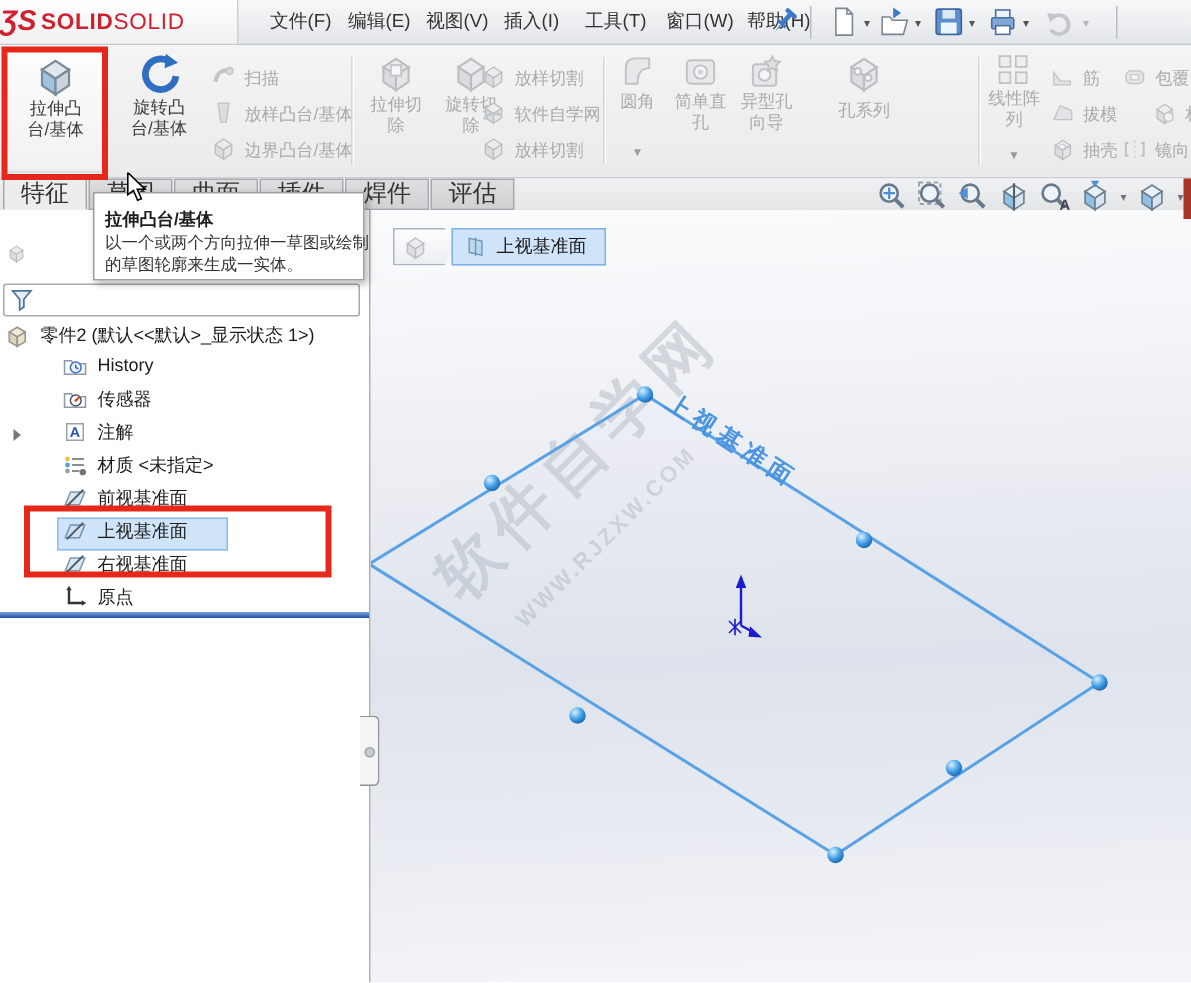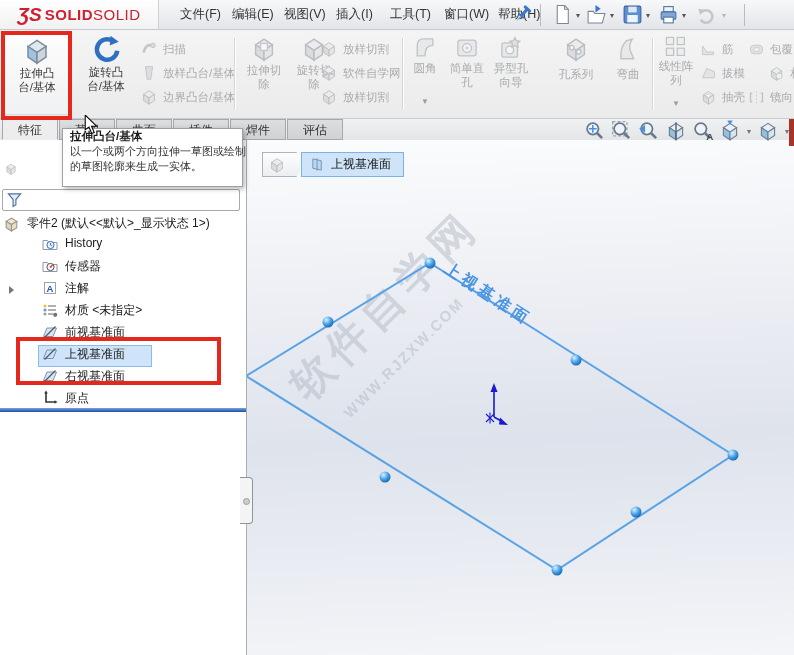--- a/index.html
+++ b/index.html
@@ -3,43 +3,43 @@
 <meta charset="utf-8">
 <style>
   html,body{margin:0;padding:0}
   #root{position:relative;width:794px;height:655px;overflow:hidden;background:#fff;
         font-family:"Liberation Sans","DejaVu Sans",sans-serif;font-size:12px;color:#222}
   .abs{position:absolute}
   
   .menubar{position:absolute;left:0;top:0;width:794px;height:30px;
            background:linear-gradient(#f7f8f9,#e2e5e9);border-bottom:1px solid #c6c9cd;box-sizing:border-box}
   .logo{position:absolute;left:0;top:0;width:158px;height:29px;background:linear-gradient(#ffffff,#f1f1f3);
-        border-right:1px solid #cdd0d4;display:flex;align-items:center;justify-content:center;gap:3px;color:#cf2030}
+        border-right:1px solid #cdd0d4;display:flex;align-items:center;justify-content:flex-start;gap:3px;color:#cf2030}
   .logo .mark{font-style:italic;font-weight:bold;font-size:19px}
   .logo .bold{font-weight:bold;font-size:15px;letter-spacing:.5px}
   .logo .light{font-weight:normal;font-size:15px;letter-spacing:.5px}
   .menu-item{position:absolute;top:0;height:29px;line-height:29px;font-size:12.5px;color:#333;padding:0 4px}
   .qsep{position:absolute;top:4px;width:1px;height:22px;background:#b9bdc2}
   .caret{position:absolute;top:11px;font-size:8px;color:#555}
   .qicon{position:absolute;top:4px;width:21px;height:21px}
   
   .ribbon{position:absolute;left:0;top:30px;width:794px;height:89px;
           background:linear-gradient(#f4f4f4,#ebebeb);border-bottom:1px solid #cmd;border-bottom:1px solid #c9ccd0;box-sizing:border-box}
   .rbtn{position:absolute;top:3px;height:82px;text-align:center}
   .rbtn .bico{display:block;margin:2px auto 0}
   .rbtn .lbl{font-size:11.5px;line-height:14px;color:#3c3c3c;white-space:nowrap}
   .rbtn.dis .lbl{color:#a9abad}
   .rbtn.hot{border:1px solid #d8dce0;background:linear-gradient(#fdfdfd,#f0f1f2);box-sizing:border-box}
-  .rrow{position:absolute;height:22px;display:flex;align-items:center;gap:5px}
+  .rrow{position:absolute;height:22px;display:flex;align-items:flex-end;gap:5px}
   .rrow .rlbl{font-size:11.5px;color:#a9abad;white-space:nowrap}
   .rsep{position:absolute;top:8px;height:72px;width:1px;background:#d6d6d6;box-shadow:1px 0 0 #fff}
   .dcaret{position:absolute;font-size:8px;color:#9a9c9e}
   
   .tabstrip{position:absolute;left:0;top:119px;width:794px;height:21px;background:linear-gradient(#f0f1f2,#e3e5e7)}
-  .tab{position:absolute;top:0;width:56px;height:21px;line-height:20px;text-align:center;font-size:12px;color:#333;
+  .tab{position:absolute;top:0;width:56px;height:21px;line-height:20px;text-align:center;font-size:16px;color:#333;
        background:linear-gradient(#dddee0,#cfd1d3);border:1px solid #a6a9ac;box-sizing:border-box}
   .tab.active{background:#ededee;border-bottom:1px solid #ededee}
   
   .panel{position:absolute;left:0;top:140px;width:247px;height:515px;background:#fff;border-right:1px solid #a9aeb4;box-sizing:border-box}
   .filterbar{position:absolute;left:2px;top:189px;width:238px;height:22px;background:#fff;border:1px solid #a8a8a8;border-radius:2px;box-sizing:border-box}
   .tree-row{position:absolute;display:flex;align-items:flex-start;gap:7px;height:20px}
   .tree-row .tlabel{font-size:12px;color:#1b1b1b;white-space:nowrap}
   .sel-high{position:absolute;left:38px;top:345px;width:114px;height:22px;background:#cfe4f8;border:1px solid #8abbea;box-sizing:border-box}
   .expander{position:absolute;width:0;height:0;border-top:4px solid transparent;border-bottom:4px solid transparent;border-left:5px solid #787878}
   .rollback{position:absolute;left:0;top:408px;width:246px;height:4px;background:linear-gradient(#7aa2dc,#1d4fa8)}
@@ -52,21 +52,21 @@
   .crumb1{position:absolute;left:262px;top:152px;width:42px;height:25px;background:linear-gradient(#fdfdfd,#eceff2);
           border:1px solid #a8b4bf;box-sizing:border-box;display:flex;align-items:center;padding-left:5px;
           clip-path:polygon(0 0,82% 0,100% 50%,82% 100%,0 100%)}
   .crumb2{position:absolute;left:301px;top:152px;height:25px;background:#cfe4f8;border:1px solid #7fb2e4;box-sizing:border-box;
           display:flex;align-items:center;gap:6px;padding:0 12px 0 8px;font-size:12px;color:#15ording;color:#151515}
   .headsup{position:absolute;left:584px;top:120px;display:flex;align-items:center;gap:5px;z-index:6}
   .hicon{width:22px;height:22px}
   .hcaret{font-size:8px;color:#6f7377;margin:0 1px}
   
   .tooltip{position:absolute;left:62px;top:128px;width:181px;height:59px;background:#fff;border:1px solid #9aa0a6;
-           box-shadow:2px 2px 5px rgba(0,0,0,.28);z-index:48;padding:0 7px;box-sizing:border-box}
+           box-shadow:2px 2px 5px rgba(0,0,0,.28);z-index:48;padding:11px 7px;box-sizing:border-box}
   .tooltip .tt-title{font-size:11.5px;font-weight:bold;color:#1c1c1c;line-height:15px}
   .tooltip .tt-line{font-size:11px;color:#333;line-height:15px;white-space:nowrap}
   .redrect{position:absolute;border:4px solid #e5281b;box-sizing:border-box;pointer-events:none;z-index:45}
   .redsliver{position:absolute;left:789px;top:119px;width:5px;height:27px;background:#a83428;z-index:7}
   .cursor{position:absolute;left:83px;top:115px;z-index:60}
 </style>
 </head>
 <body>
 
 <div id="root">
@@ -259,26 +259,20 @@
       <div class="lbl" style="margin-top:4px">孔系列</div>
     </div>
     <div class="rbtn dis" style="left:490px;width:42px">
       <svg class="bico" width="26" height="26" viewBox="0 0 20 20">
         <rect x="3" y="6" width="12" height="11" rx="1.5" fill="#e6e8ea" stroke="#c0c3c6"></rect>
           <circle cx="9" cy="11.5" r="3" fill="#f4f5f6" stroke="#c0c3c6"></circle>
         <path d="M13,2 l1.2,2.4 2.6,.4 -1.9,1.8 .5,2.6 -2.4,-1.2 -2.3,1.2 .4,-2.6 -1.9,-1.8 2.6,-.4 Z" fill="#dfe1e3" stroke="#c0c3c6"></path>
       </svg>
       <div class="lbl">异型孔</div>
       <div class="lbl">向导</div>
-    </div>
-    <div class="rbtn dis" style="left:606px;width:44px">
-      <svg class="bico" width="28" height="28" viewBox="0 0 20 20">
-        <path d="M5,17 Q4,9 9,4 L13,3 Q10,8 12,12 L14,17 Z" fill="#e6e8ea" stroke="#c0c3c6"></path>
-      </svg>
-      <div class="lbl" style="margin-top:4px">弯曲</div>
     </div>
 
     <div class="rsep" style="left:652px"></div>
 
     <div class="rbtn dis" style="left:656px;width:40px">
       <svg class="bico" width="24" height="24" viewBox="0 0 20 20">
         <rect x="2" y="2" width="6" height="6" fill="#eceeef" stroke="#c0c3c6"></rect>
           <rect x="11" y="2" width="6" height="6" fill="#eceeef" stroke="#c0c3c6"></rect>
         <rect x="2" y="11" width="6" height="6" fill="#eceeef" stroke="#c0c3c6"></rect>
           <rect x="11" y="11" width="6" height="6" fill="#eceeef" stroke="#c0c3c6"></rect>

